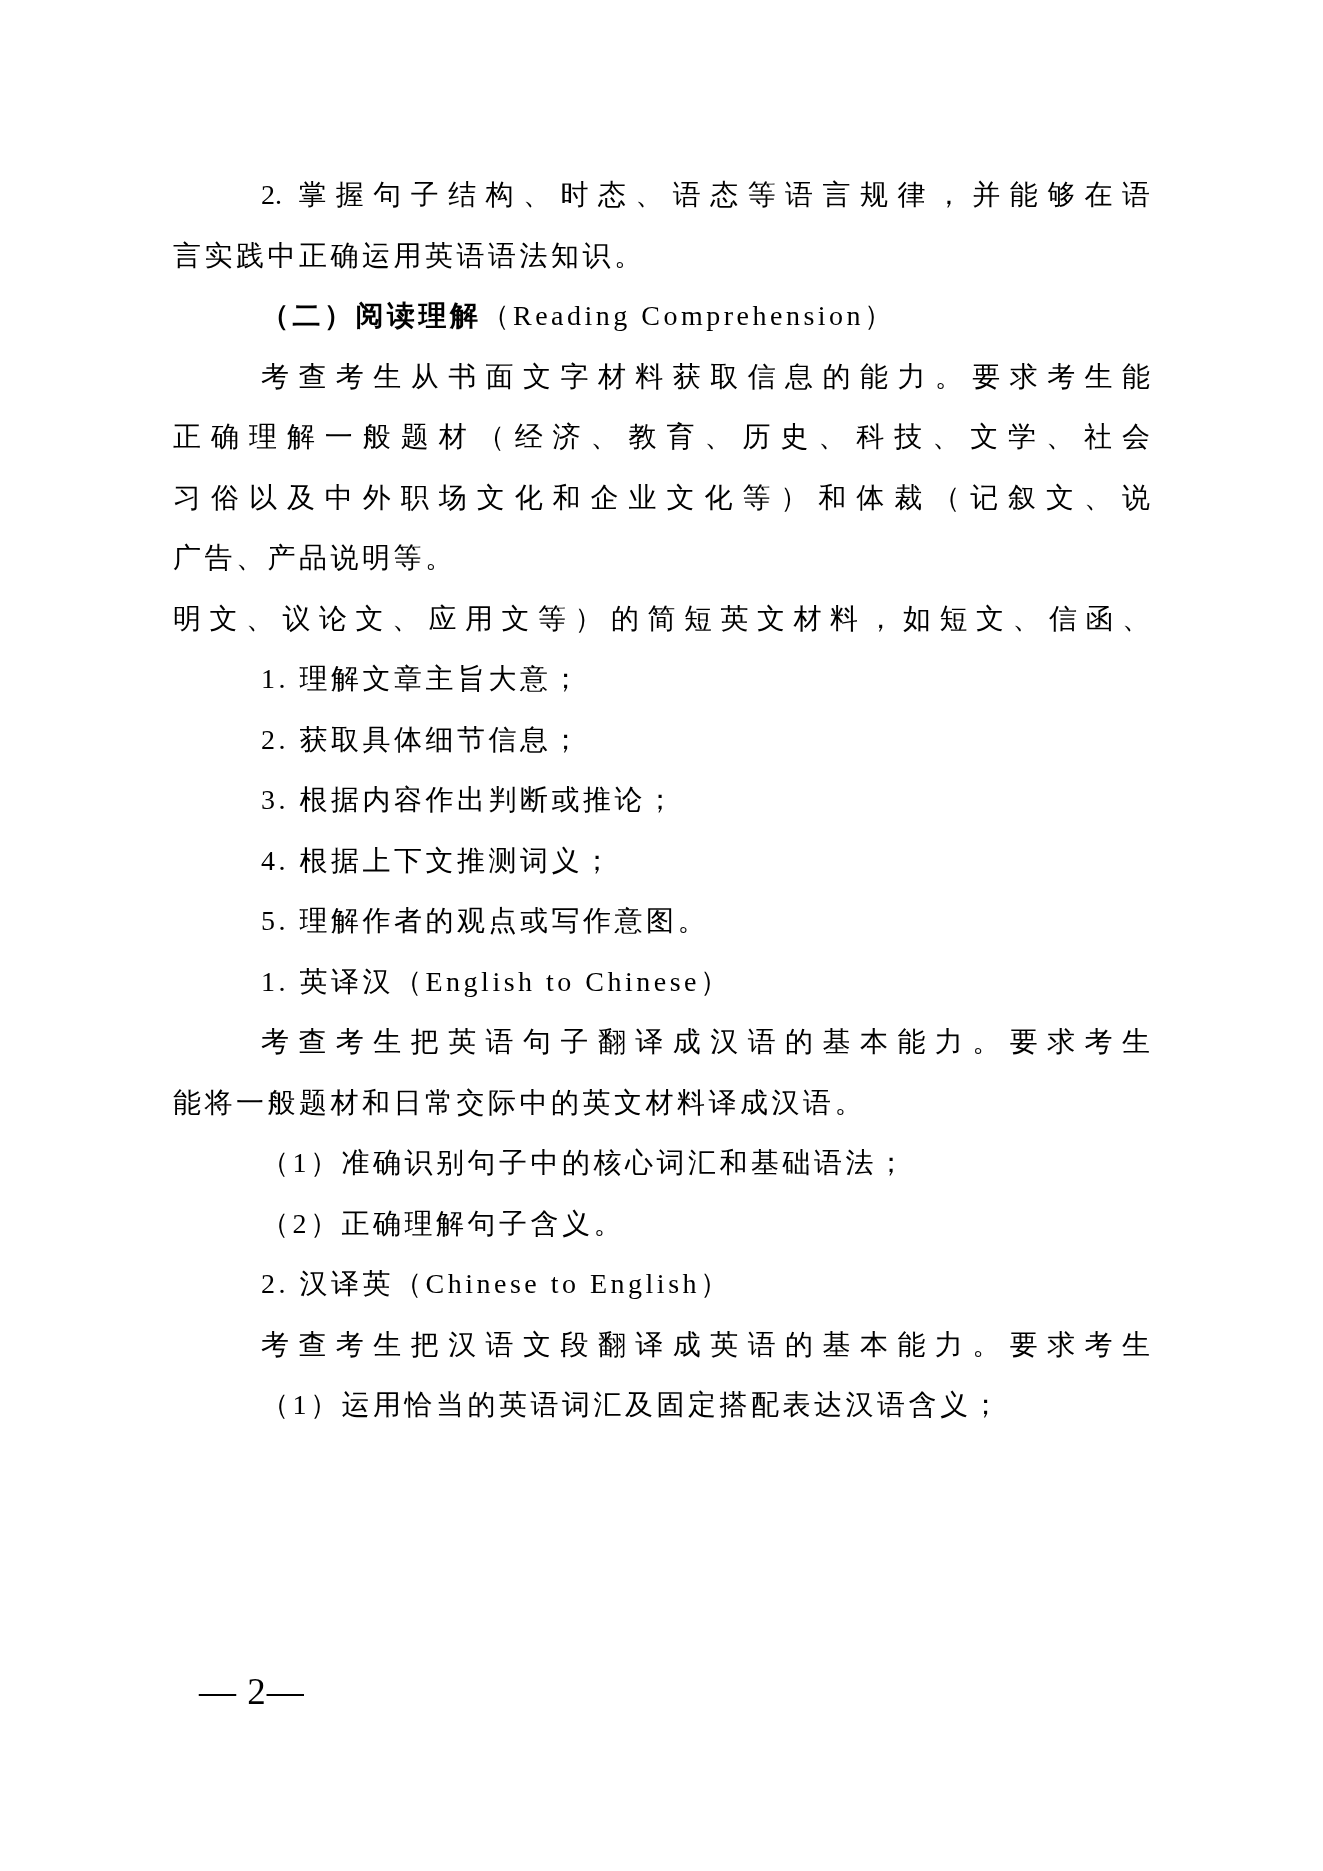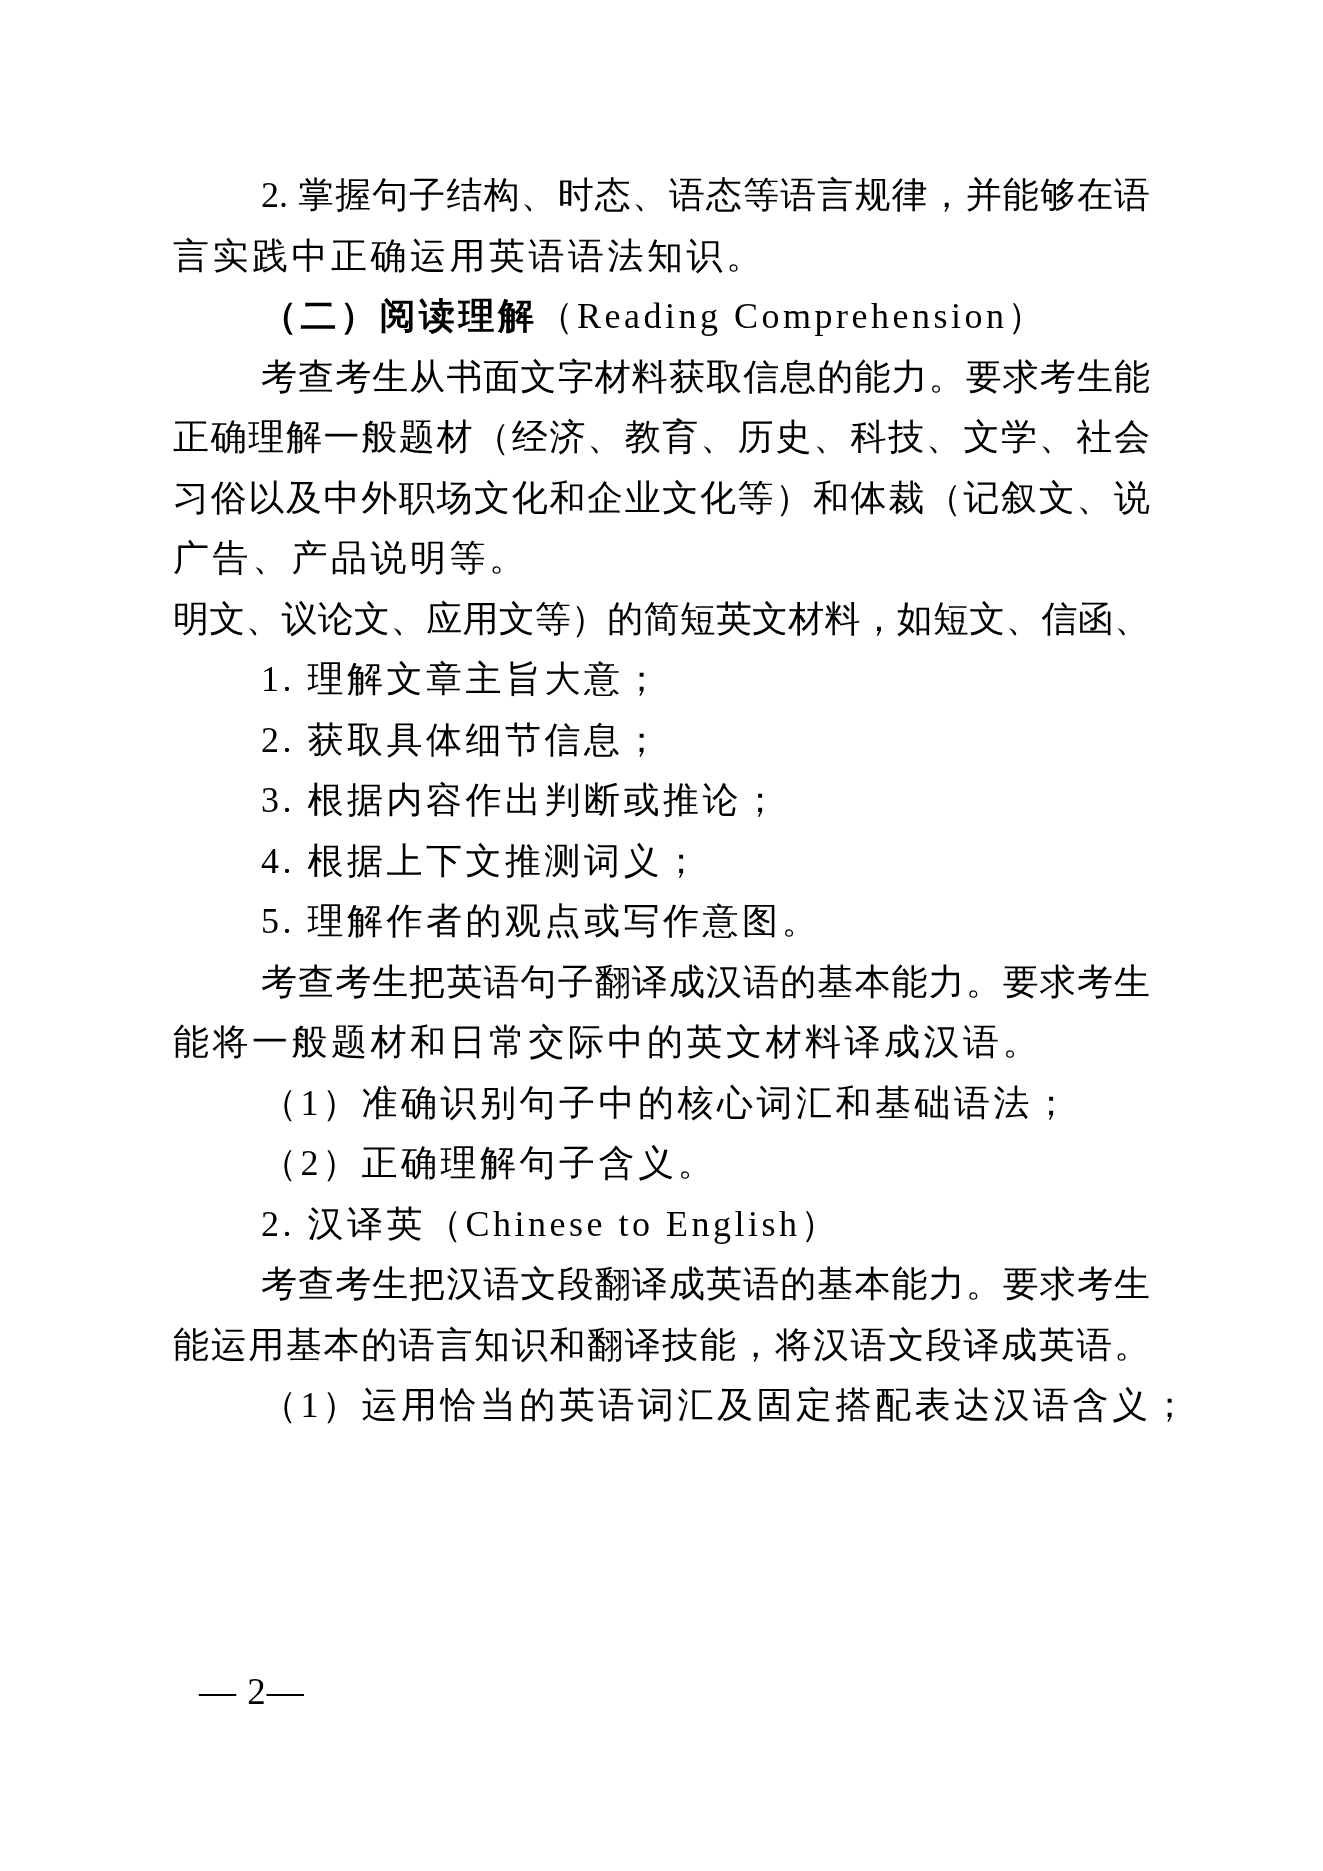--- a/index.html
+++ b/index.html
@@ -14,21 +14,21 @@
     background: #ffffff;
     color: #000000;
     font-family: "Liberation Serif", serif;
     overflow: hidden;
   }
   .doc {
     position: absolute;
     left: 173px;
     top: 165px;
     width: 977px;
-    font-size: 36px;
+    font-size: 28px;
   }
   .ln {
     height: 60.5px;
     line-height: 60.5px;
     white-space: nowrap;
     letter-spacing: 3.5px;
   }
   
   .ind {
     padding-left: 88px;
@@ -78,26 +78,26 @@
     <div class="ln">广告、产品说明等。</div>
     <div class="ln just">明文、议论文、应用文等）的简短英文材料，如短文、信函、</div>
 
     <div class="ln ind">1. 理解文章主旨大意；</div>
     <div class="ln ind">2. 获取具体细节信息；</div>
     <div class="ln ind">3. 根据内容作出判断或推论；</div>
     <div class="ln ind">4. 根据上下文推测词义；</div>
     <div class="ln ind">5. 理解作者的观点或写作意图。</div>
 
 
+    <div class="ln ind">1. 英译汉（English to Chinese）</div>
     <div class="ln ind just">考查考生把英语句子翻译成汉语的基本能力。要求考生</div>
     <div class="ln">能将一般题材和日常交际中的英文材料译成汉语。</div>
     <div class="ln ind">（1）准确识别句子中的核心词汇和基础语法；</div>
     <div class="ln ind">（2）正确理解句子含义。</div>
 
     <div class="ln ind">2. 汉译英（Chinese to English）</div>
     <div class="ln ind just">考查考生把汉语文段翻译成英语的基本能力。要求考生</div>
-    <div class="ln just">能运用基本的语言知识和翻译技能，将汉语文段译成英语。</div>
     <div class="ln ind">（1）运用恰当的英语词汇及固定搭配表达汉语含义；</div>
 
   </div>
 
   <div class="footer">— 2—</div>
 </div>
 
 </body></html>

